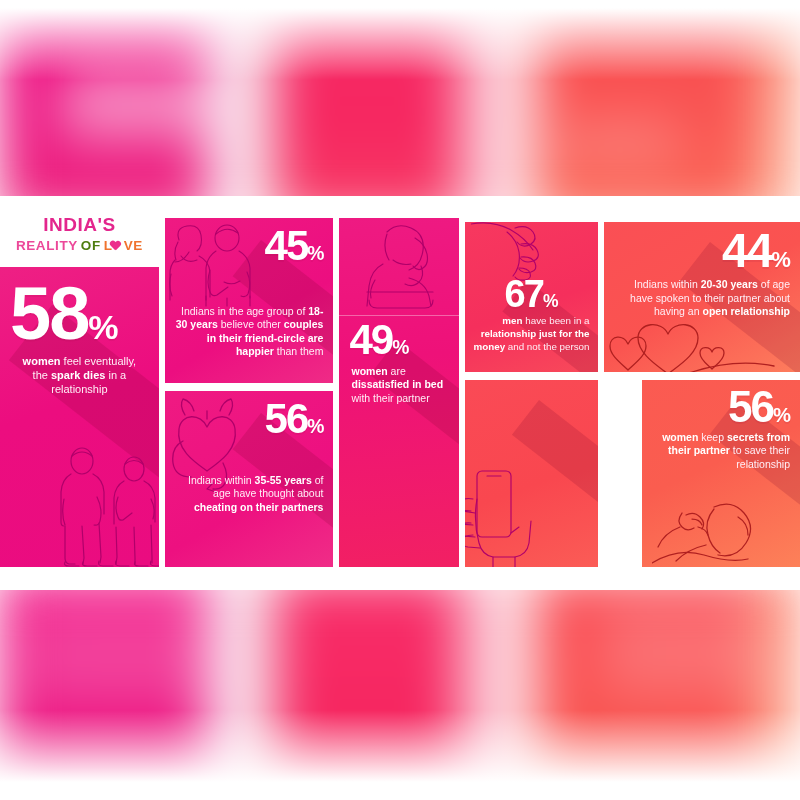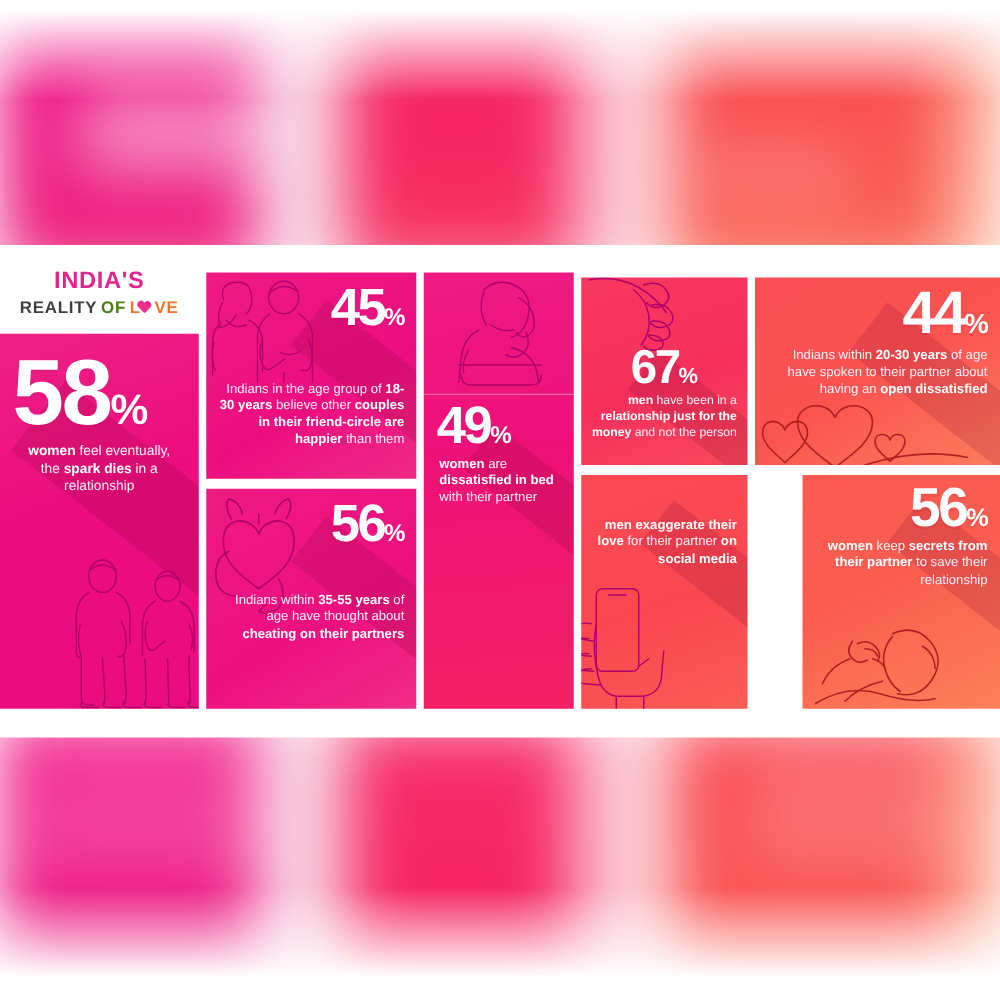--- a/index.html
+++ b/index.html
@@ -145,21 +145,21 @@
     gap: 2px;
   }
   #brand-line1 {
     font-size: 19px; font-weight: 700; letter-spacing: 0.5px;
     color: #e3268d;
   }
   #brand-line2 {
     font-size: 13.5px; font-weight: 700; letter-spacing: 0.6px;
     display: flex; align-items: center; gap: 3px;
   }
-  #brand-reality { color: #404040; }
+  #brand-reality { color: #ec4899; }
   #brand-of { color: #4d7c0f; }
   #brand-lv { color: #f0732f; display:flex; align-items:center; }
   .heart-o { display:inline-block; width:11px; height:11px; position:relative; margin:0 0px; top:1px;}
   .heart-o::before, .heart-o::after {
     content:""; position:absolute; width:5.5px; height:9px;
     background:#ec2f8c; border-radius:5.5px 5.5px 0 0;
     top:0; left:2.75px;
   }
   .heart-o::before { transform: rotate(-45deg); transform-origin: 0 100%; }
   .heart-o::after  { transform: rotate(45deg);  transform-origin: 100% 100%; left:-2.75px;}
@@ -432,29 +432,28 @@
             <path d="M22 30 q-10 -2 -14 4 q-3 6 4 8 l12 2"></path>
             <path d="M20 42 q-12 -2 -15 5 q-2 6 5 8 l12 1"></path>
             <path d="M20 54 q-12 -1 -14 6 q-1 6 6 7 l12 1"></path>
             <path d="M22 66 q-10 0 -11 6 q-1 5 6 6 l12 1"></path>
             <path d="M26 30 q-4 22 2 44 q3 12 14 14 l22 0 q12 -2 14 -14 l2 -22"></path>
             <path d="M68 58 l-8 6"></path>
             <path d="M42 88 l0 16"></path>
             <path d="M64 88 l0 16"></path>
           </svg>
         </div>
-        <div class="caption" id="cap-55"><b>men exaggerate their love</b><span> for their partner </span><b>on social media</b></div>
       </div>
     </div>
 
     <div class="col" id="col-5">
       <div class="card" id="card-44">
         <div class="shadow" style="left:106px;top:20px;width:220px;height:50px;"></div>
         <div class="bignum"><span>44</span><span class="pct">%</span></div>
-        <div class="caption" id="cap-44"><span>Indians within </span><b>20-30 years</b><span> of age have spoken to their partner about having an </span><b>open dissatisfied</b></div>
+        <div class="caption" id="cap-44"><span>Indians within </span><b>20-30 years</b><span> of age have spoken to their partner about having an </span><b>open relationship</b></div>
         <div class="art" style="left:2px;bottom:-6px;">
           <svg width="170" height="56" viewBox="0 0 170 56" fill="none" stroke="#b02020" stroke-width="1.3" stroke-linecap="round" stroke-linejoin="round">
             <path d="M22 22 C18 12, 4 13, 4 24 C4 34, 16 42, 22 48 C28 42, 40 34, 40 24 C40 13, 26 12, 22 22 Z"></path>
             <path d="M62 12 C56 -2, 32 0, 32 16 C32 32, 52 44, 62 52 C72 44, 92 32, 92 16 C92 0, 68 -2, 62 12 Z"></path>
             <path d="M106 30 C104 24, 94 24, 94 31 C94 38, 102 43, 106 47 C110 43, 118 38, 118 31 C118 24, 108 24, 106 30 Z"></path>
             <path d="M6 52 q40 10 80 -2 q44 -14 82 -6"></path>
           </svg>
         </div>
       </div>
 

